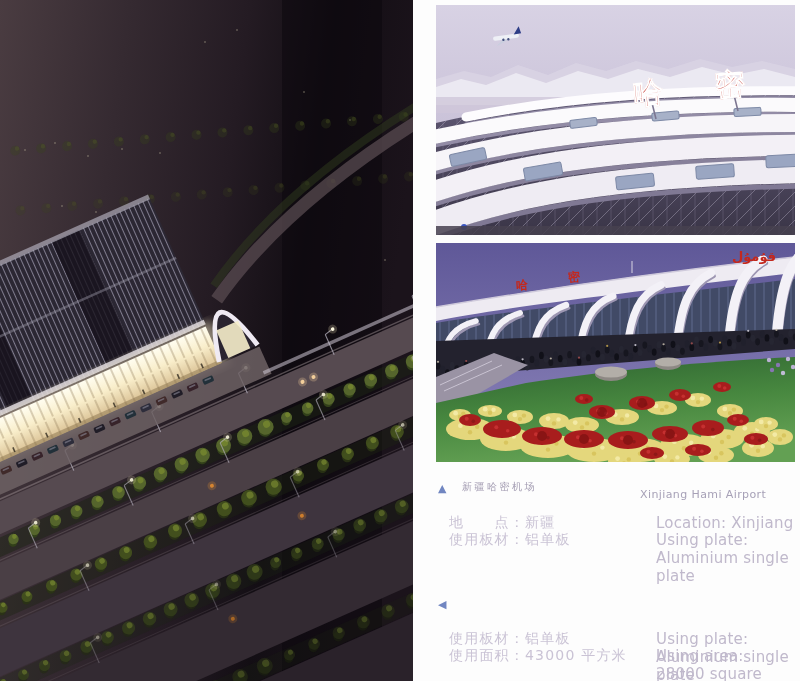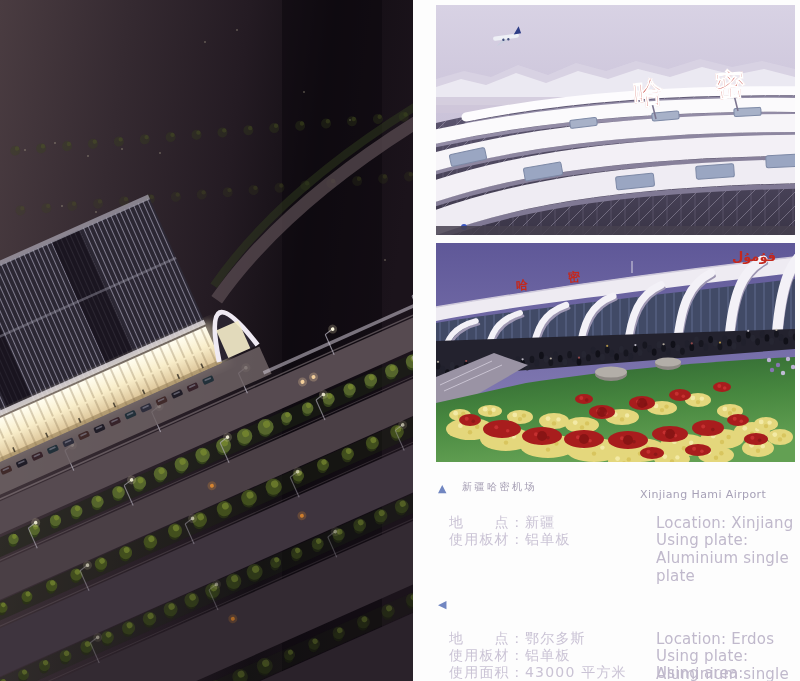--- a/index.html
+++ b/index.html
@@ -1262,24 +1262,20 @@
         </div>
       </div>
     </div>
 
     <div class="section sec2">
       <div class="sec-head">
         <span class="marker">◀</span>
       </div>
       <div class="rows">
         <div class="row">
-          <span class="row-zh">地　　点：鄂尔多斯</span>
-          <span class="row-en">Location: Erdos</span>
-        </div>
-        <div class="row">
           <span class="row-zh">使用板材：铝单板</span>
           <span class="row-en">Using plate: Aluminium single plate</span>
         </div>
         <div class="row">
           <span class="row-zh">使用面积：43000 平方米</span>
           <span class="row-en">Using area: 28000 square metres</span>
         </div>
       </div>
     </div>
 

